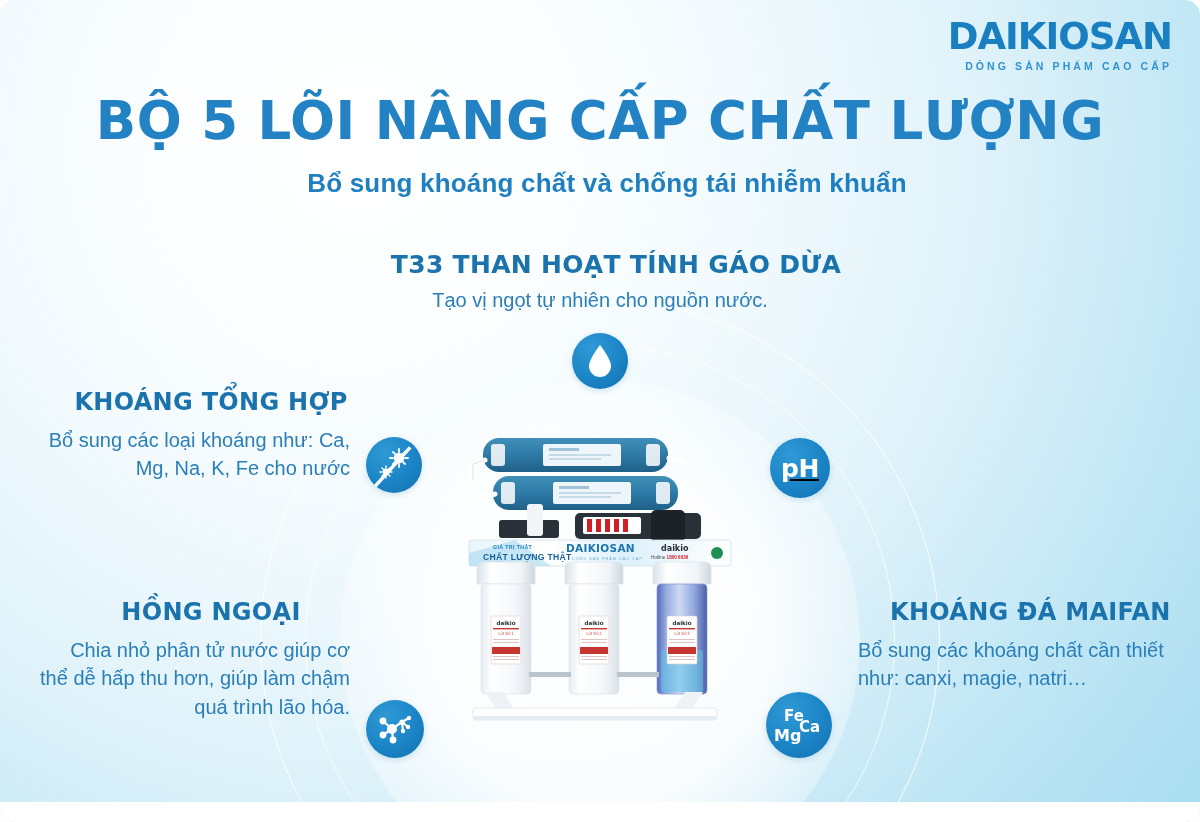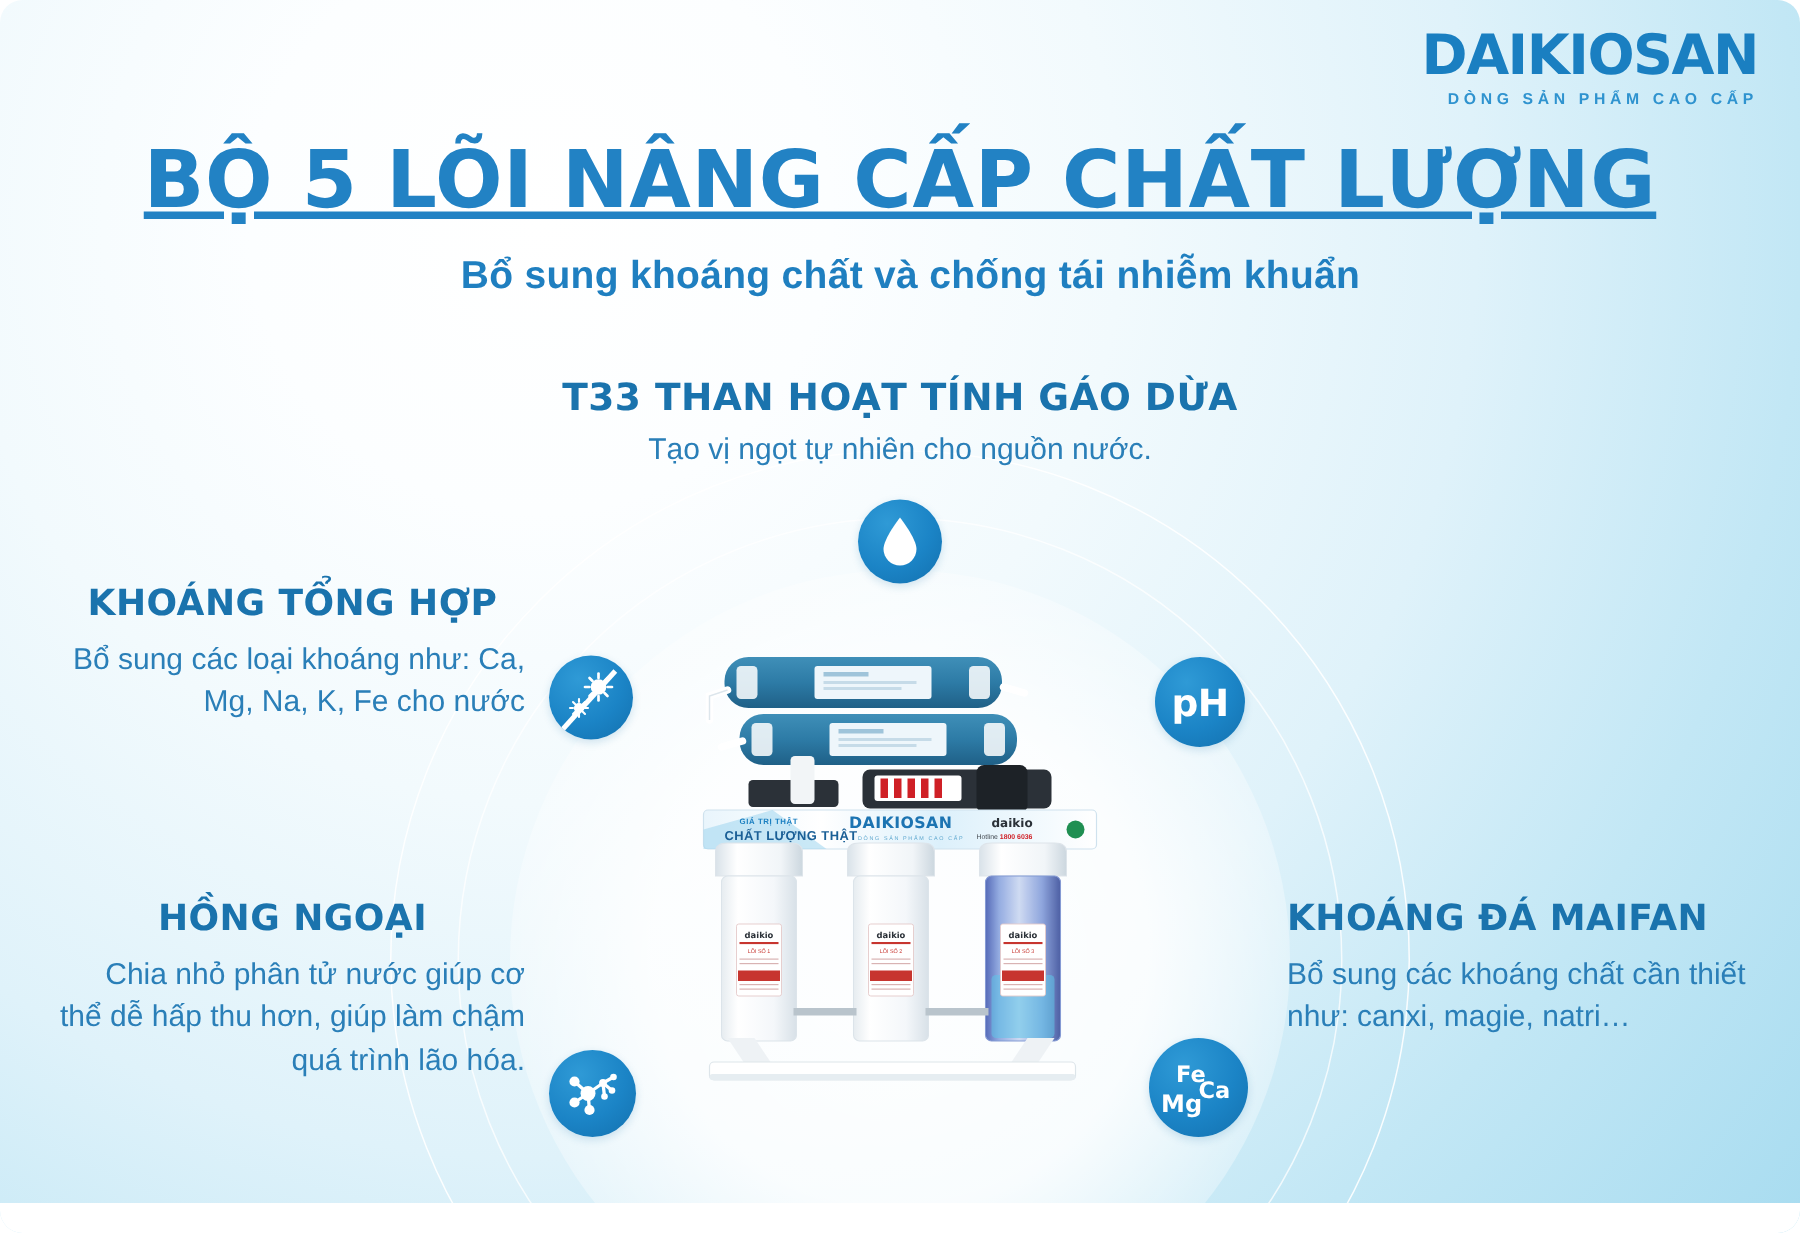--- a/index.html
+++ b/index.html
@@ -85,21 +85,20 @@
     top: 93px;
     left: 0; right: 0;
     text-align: center;
     z-index: 30;
     font-size: 53px;
     font-weight: bold;
     color: #2282c4;
     letter-spacing: 0.5px;
     line-height: 1.05;
     font-family: "DejaVu Sans", sans-serif;
-    text-decoration: underline;
   }
   #subtitle {
     position: absolute;
     top: 168px;
     left: 14px; right: 0;
     text-align: center;
     z-index: 30;
     font-size: 26px;
     font-weight: bold;
     color: #1f7fc0;
@@ -107,20 +106,21 @@
   }
 
   
   .feat-title {
     font-size: 24px;
     font-weight: bold;
     color: #1a73ad;
     letter-spacing: 0.3px;
     margin-bottom: 10px;
     font-family: "DejaVu Sans", sans-serif;
+    padding-left: 32px;
   }
   .feat-body {
     font-size: 20px;
     color: #2a7fb8;
     line-height: 1.42;
     font-weight: normal;
   }
 
   #feature-top {
     position: absolute;
@@ -162,20 +162,21 @@
   
   .badge {
     position: absolute;
     border-radius: 50%;
     background: radial-gradient(circle at 35% 28%, #2f9ad6 0%, #1b84c6 55%, #1370ae 100%);
     display: flex;
     align-items: center;
     justify-content: center;
     z-index: 25;
     box-shadow: 0 2px 6px rgba(20,110,165,0.18);
+    text-decoration: underline;
   }
   #badge-drop   { width: 56px; height: 56px; left: 572px; top: 333px; }
   #badge-germ   { width: 56px; height: 56px; left: 366px; top: 437px; }
   #badge-ph     { width: 60px; height: 60px; left: 770px; top: 438px; }
   #badge-molecule { width: 58px; height: 58px; left: 366px; top: 700px; }
   #badge-minerals { width: 66px; height: 66px; left: 766px; top: 692px; }
 
   .badge svg { display: block; }
 
   #badge-ph .ph-text {

